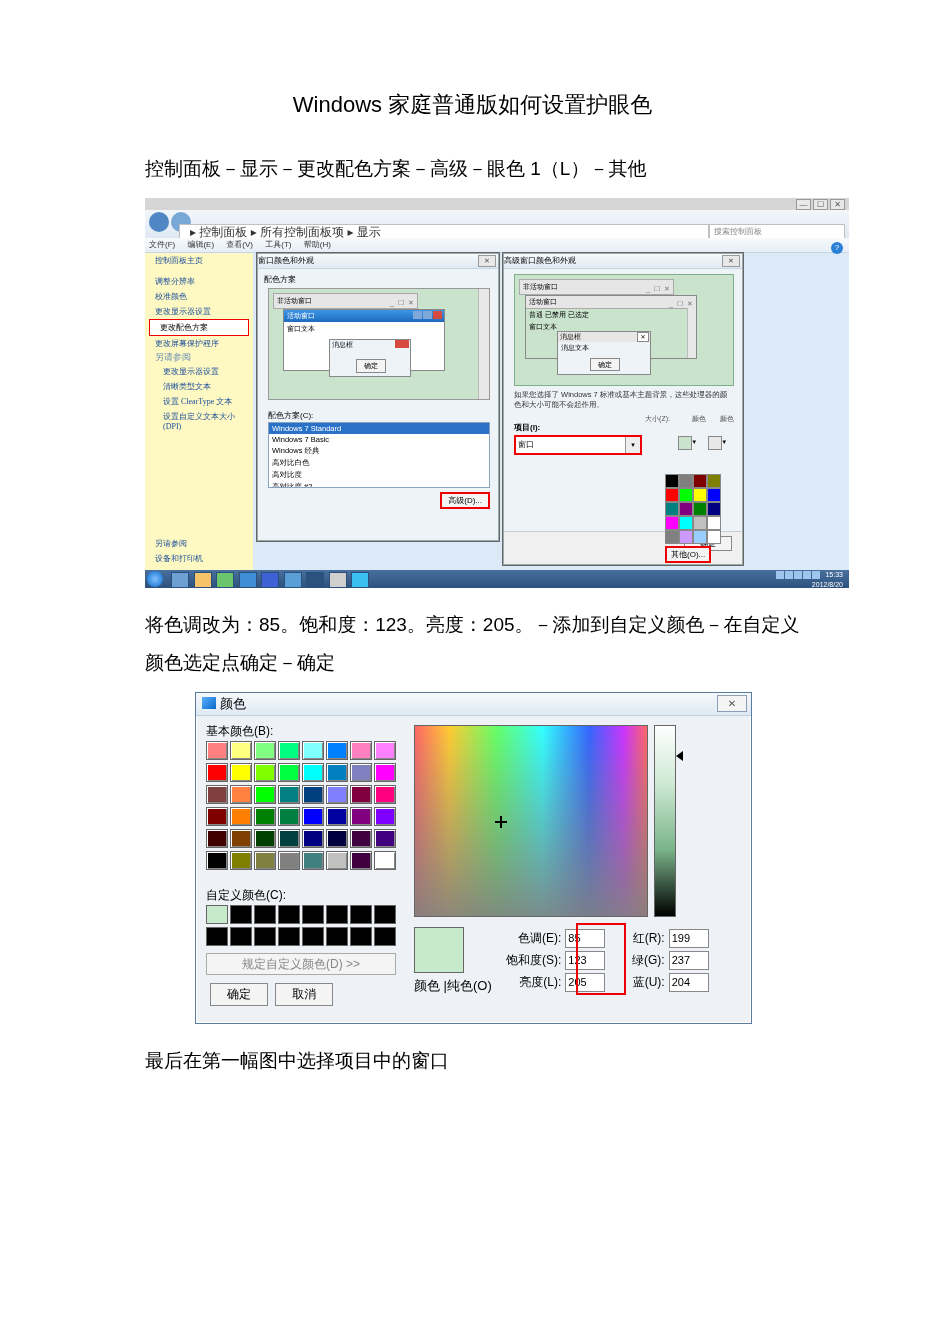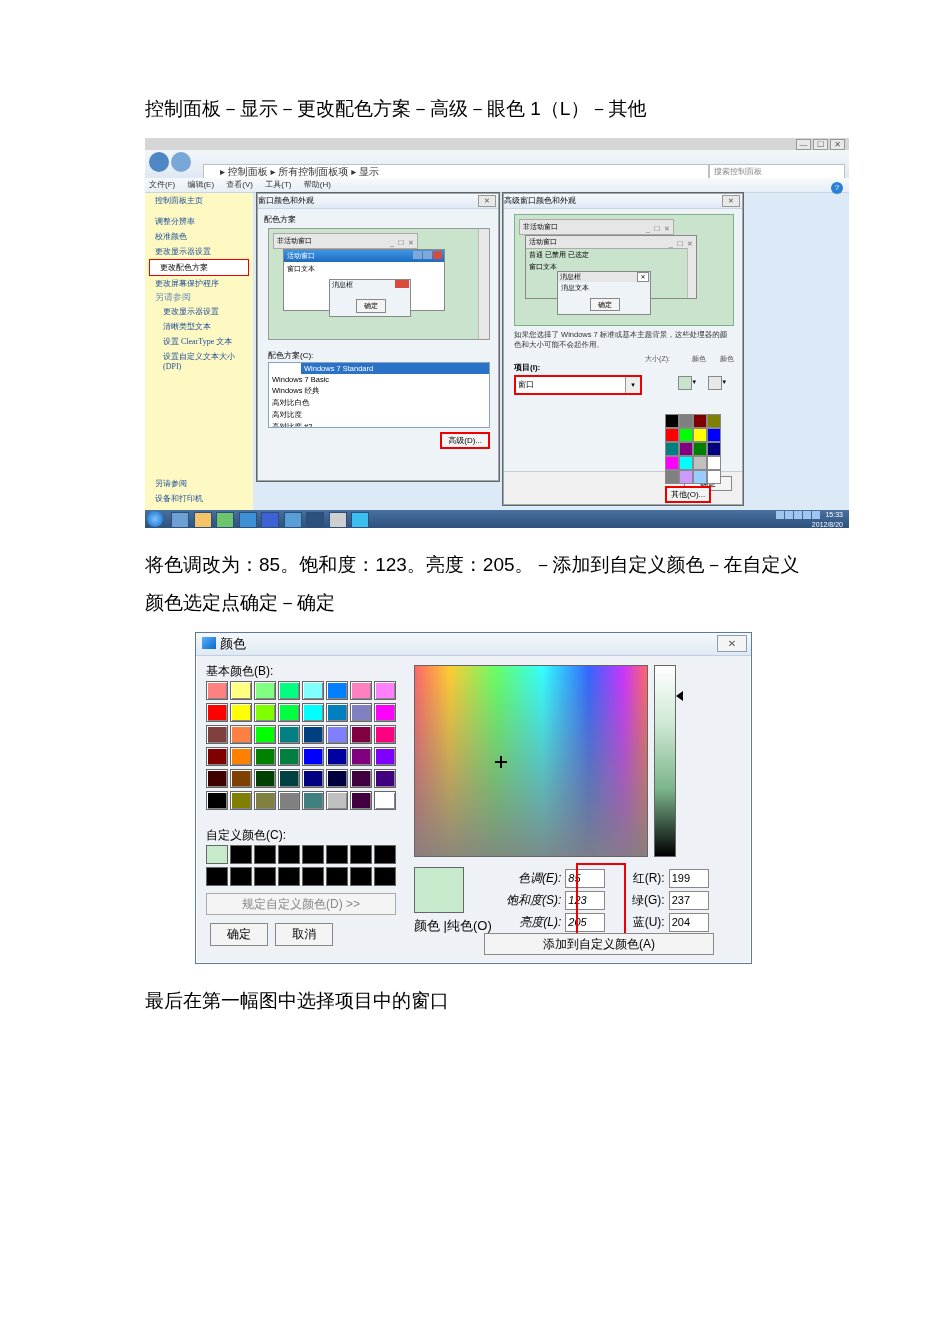--- a/index.html
+++ b/index.html
@@ -54,23 +54,23 @@
     color:#555;
   }
   .shot1 .explorer {
     position:absolute; left:0; top:12px; width:100%; height:28px;
     background: linear-gradient(#f3f7fb,#dfe9f3);
     border-bottom:1px solid #b0c4d8;
   }
   .shot1 .navbtn{ position:absolute; left:4px; top:2px; width:20px; height:20px; border-radius:50%; background:#4f87c4;}
   .shot1 .navbtn2{ left:26px; background:#7aa8d6;}
   .shot1 .breadcrumb{
-    position:absolute; left:58px; top:14px; right:140px; height:14px;
-    background:#fff; border:1px solid #c0c0c0; font-size:10px; line-height:14px;
-    padding-left:16px; color:#333; overflow:hidden; white-space:nowrap;
+    position:absolute; left:34px; top:14px; right:140px; height:14px;
+    background:#fff; border:1px solid #c0c0c0; font-size:12px; line-height:14px;
+    padding-left:10px; color:#333; overflow:hidden; white-space:nowrap;
   }
   .shot1 .searchbox{
     position:absolute; right:4px; top:14px; width:130px; height:14px;
     background:#fff; border:1px solid #c0c0c0; font-size:8px; line-height:14px;
     padding-left:4px; color:#888;
   }
   .shot1 .helpicon{ position:absolute; right:6px; top:44px; width:12px; height:12px; border-radius:50%; background:#2a7fd6; color:#fff; font-size:8px; text-align:center; line-height:12px;}
   .shot1 .menubar{
     position:absolute; left:0; top:40px; right:0; height:14px;
     background: linear-gradient(#f7fafd,#e6eef6);
@@ -105,21 +105,21 @@
   .dlg1 .preview .active .atitle .mm b{ display:inline-block; width:9px; height:8px; background:#7fa7d8; margin-left:1px;}
   .dlg1 .preview .active .atxt{ font-size:7px; padding:2px 3px;}
   .dlg1 .preview .msg{ position:absolute; left:60px; top:50px; width:80px; height:36px; background:#eef3f8; border:1px solid #888;}
   .dlg1 .preview .msg .mtitle{ height:10px; font-size:7px; line-height:10px; padding-left:2px; position:relative;}
   .dlg1 .preview .msg .mtitle i{ position:absolute; right:1px; top:0; width:14px; height:8px; background:#d74b3e;}
   .dlg1 .preview .msg .mok{ position:absolute; left:26px; bottom:3px; width:28px; height:12px; border:1px solid #888; background:#f4f4f4; font-size:7px; text-align:center; line-height:12px;}
   .dlg1 .preview .scroll{ position:absolute; right:0; top:0; width:10px; height:100%; background:#e8e8e8; border-left:1px solid #bbb;}
   .dlg1 .listlabel{ position:absolute; left:10px; top:156px; font-size:8px;}
   .dlg1 .listbox{ position:absolute; left:10px; top:168px; width:220px; height:64px; background:#fff; border:1px solid #8aa2c2; overflow:hidden;}
   .dlg1 .listbox div{ font-size:7.5px; padding:1px 3px;}
-  .dlg1 .listbox .sel{ background:#2a72c8; color:#fff;margin-left:32px;}
+  .dlg1 .listbox .sel{ background:#2a72c8; color:#fff;}
   .dlg1 .btnrow{ position:absolute; right:8px; top:238px;}
   .advbtn{ border:2px solid #e00; display:inline-block; padding:1px 6px; background:#f4f4f4; font-size:8px;}
   .dlg1 .footer{ position:absolute; left:0; bottom:0; right:0; height:24px; background:#f0f0f0; border-top:1px solid #ccc; text-align:right; padding:4px 6px;}
   .smallbtn{ display:inline-block; min-width:34px; padding:1px 6px; background:#f4f4f4; border:1px solid #888; font-size:8px; text-align:center; margin-left:4px;}
   
   .dlg2{ left:358px; top:55px; width:238px; height:310px;}
   .dlg2 .preview{ position:absolute; left:10px; top:20px; width:218px; height:110px; background:#c9e3cd; border:1px solid #7fb08a;}
   .inact2{ position:absolute; left:4px; top:4px; width:150px; height:14px; background:#e6e6e6; border:1px solid #aaa; font-size:7px; line-height:14px; padding-left:3px;}
   .inact2 .mm{ position:absolute; right:2px; top:2px; font-size:7px; letter-spacing:1px; color:#777;}
   .act2{ position:absolute; left:10px; top:20px; width:170px; height:62px; background:#c9e3cd; border:1px solid #888;}
@@ -195,32 +195,33 @@
   .cross:before,.cross:after{content:"";position:absolute;background:#000;}
   .cross:before{ left:3px; top:-2px; width:2px; height:12px;}
   .cross:after{ left:-2px; top:3px; width:12px; height:2px;}
   .lumslider{ position:absolute; left:458px; top:32px; width:20px; height:190px; border:1px solid #666;
     background: linear-gradient(to bottom, #ffffff 0%, #cfe9d4 30%, #7ab48a 65%, #000 100%);
   }
   .lumarrow{ position:absolute; left:480px; width:0; height:0; border-top:5px solid transparent; border-bottom:5px solid transparent; border-right:7px solid #000;}
   .prevbox{ position:absolute; left:218px; top:234px; width:48px; height:44px; border:1px solid #666; background:#c7e9cc;}
   .prevlbl{ position:absolute; left:218px; top:284px; font-size:13px;}
   .hslgrid{ position:absolute; left:310px; top:234px; font-size:12px; line-height:22px; text-align:right;}
-  .hslgrid .row{ height:22px; white-space:nowrap;font-style:italic;}
+  .hslgrid .row{ height:22px; white-space:nowrap;}
   .hslgrid .val{ display:inline-block; width:34px; height:17px; border:1px solid #888; background:#fff; text-align:left; padding:0 2px; margin-left:4px; font-size:11px; line-height:17px;}
   .rgbgrid{ position:absolute; left:436px; top:234px; font-size:12px; line-height:22px; text-align:right;}
   .rgbgrid .val{ display:inline-block; width:34px; height:17px; border:1px solid #888; background:#fff; text-align:left; padding:0 2px; margin-left:4px; font-size:11px; line-height:17px;}
   .redbox{ position:absolute; border:2px solid #e00;}
   .addbtn{ position:absolute; left:288px; top:300px; width:228px; height:20px; border:1px solid #888; background:#f4f4f4; text-align:center; font-size:12px; line-height:20px;}
 </style>
 </head>
 <body>
 
 <div class="page">
 
+  <h1 class="doc-title">Windows 家庭普通版如何设置护眼色</h1>
 
   <p class="body-text">控制面板－显示－更改配色方案－高级－眼色 1（L）－其他</p>
 
   <div class="img-wrapper">
     <div class="shot1">
       <div class="desktop-top">
         <div class="win-ctrl">
           <span>—</span>
           <span>☐</span>
           <span>✕</span>
@@ -468,19 +469,18 @@
         <div class="row"><span>饱和度(S):</span><span class="val">123</span></div>
         <div class="row"><span>亮度(L):</span><span class="val">205</span></div>
       </div>
       <div class="rgbgrid">
         <div class="row"><span>红(R):</span><span class="val">199</span></div>
         <div class="row"><span>绿(G):</span><span class="val">237</span></div>
         <div class="row"><span>蓝(U):</span><span class="val">204</span></div>
       </div>
 
       <div class="redbox" style="left:380px; top:230px; width:46px; height:68px;"></div>
-      <div class="addbtn">添加到自定义颜色(A)</div>
     </div>
   </div>
 
   <p class="body-text">最后在第一幅图中选择项目中的窗口</p>
 
 </div>
 
 </body></html>

